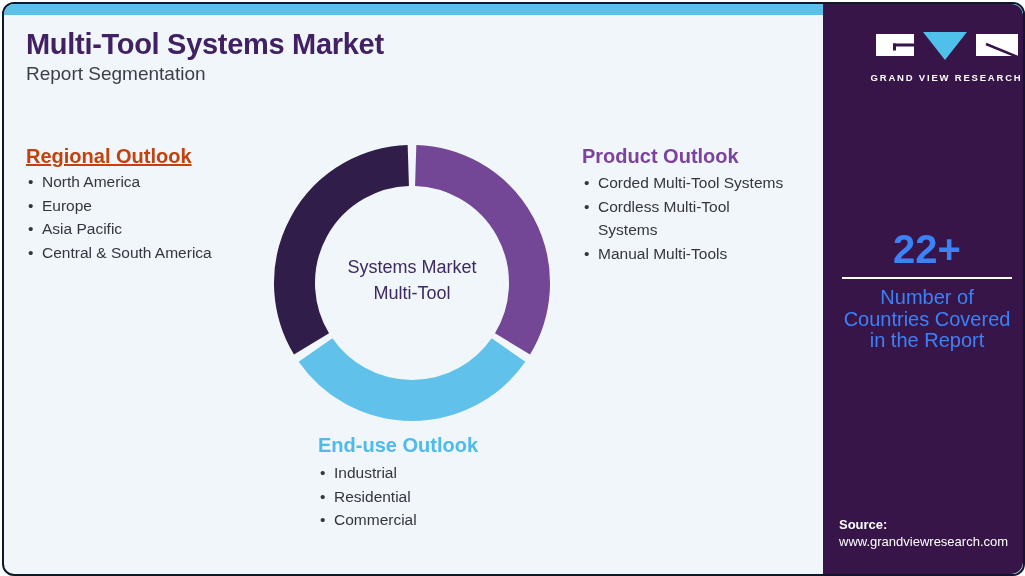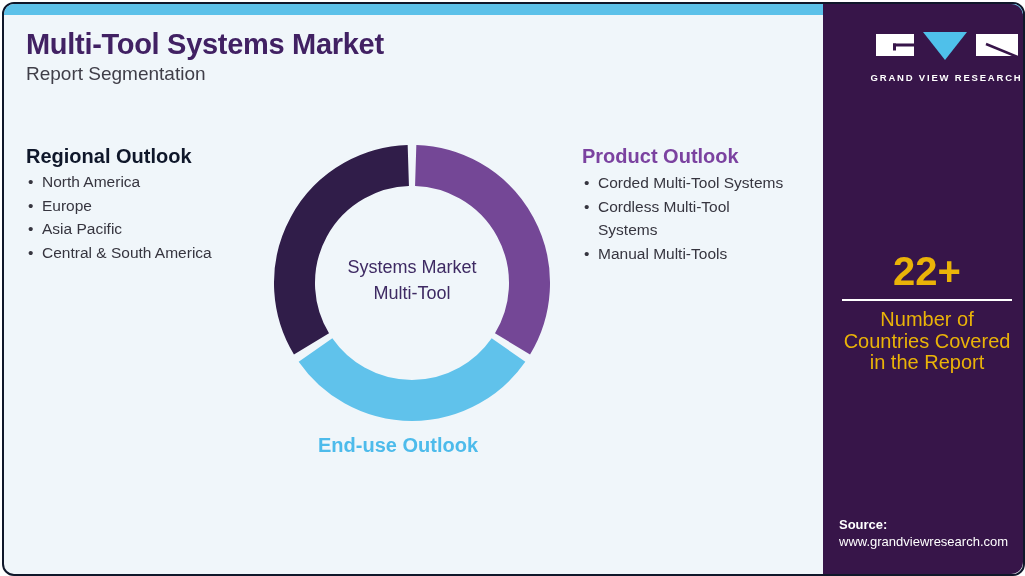--- a/index.html
+++ b/index.html
@@ -19,53 +19,58 @@
   #regional-heading{left:22px;top:141px;}
   #enduse-heading{left:314px;top:430px;}
   #enduse-list{left:314px;top:457px;width:200px;}
   #donut-svg{position:absolute;left:268px;top:139px;}
   .donut-center-label{position:absolute;left:308px;top:250px;width:200px;text-align:center;
     font-size:18px;line-height:26px;}
   
   .sidebar{position:absolute;top:0;right:0;bottom:0;width:200px;border-radius:0 12px 12px 0;z-index:5;}
   .logo{position:absolute;left:0;right:0;top:26px;text-align:center;padding-left:47px;}
   .logo-brand{margin-top:4px;font-size:9.5px;font-weight:bold;letter-spacing:1.8px;color:#ffffff;}
-  .stat{position:absolute;left:0;right:0;top:246px;text-align:center;color:#eab308;margin-left:8px;}
+  .stat{position:absolute;left:0;right:0;top:224px;text-align:center;color:#3b82f6;margin-left:8px;}
   .stat-value{font-size:40px;font-weight:bold;line-height:42px;}
   .stat-rule{width:170px;border:none;border-top:2px solid #ffffff;margin:7px auto 8px auto;}
   .stat-label{font-size:20px;line-height:21.5px;padding:0 12px;}
   .source{position:absolute;left:16px;bottom:24px;color:#ffffff;font-size:13px;line-height:17px;text-align:left;margin-top:47px;}
   .source-label{font-weight:bold;}
 </style>
 </head>
 <body>
 
 <div class="card" style="background: rgb(240, 246, 250);">
 
   <div class="topbar" style="background: rgb(92, 193, 233);"></div>
 
   <div class="title" style="color: rgb(65, 33, 99);">Multi-Tool Systems Market</div>
   <div class="subtitle" style="color: rgb(63, 62, 72);">Report Segmentation</div>
 
-  <div class="section-heading" id="regional-heading" style="color: #0f172a;">Regional Outlook</div>
+  <div class="section-heading" id="regional-heading" style="color: #c2410c; text-decoration: underline;">Regional Outlook</div>
   <ul class="bullet-list" id="regional-list">
       <li>North America</li>
       <li>Europe</li>
       <li>Asia Pacific</li>
       <li>Central &amp; South America</li>
     </ul>
 
   <div class="section-heading" id="product-heading" style="color: rgb(123, 66, 160);">Product Outlook</div>
   <ul class="bullet-list" id="product-list">
       <li>Corded Multi-Tool Systems</li>
       <li>Cordless Multi-Tool Systems</li>
       <li>Manual Multi-Tools</li>
     </ul>
 
   <div class="section-heading" id="enduse-heading" style="color: rgb(77, 187, 235);">End-use Outlook</div>
+  <ul class="bullet-list" id="enduse-list">
+      <li>Industrial</li>
+      <li>Residential</li>
+      <li>Commercial</li>
+    </ul>
 
   <svg id="donut-svg" width="280" height="280" viewBox="0 0 280 280">
       <path d="M 143.69 22.56 A 117.5 117.5 0 0 1 240.51 200.87" fill="none" stroke="#744796" stroke-width="41"></path>
       <path d="M 236.49 207.06 A 117.5 117.5 0 0 1 43.51 207.06" fill="none" stroke="#60C2EB" stroke-width="41"></path>
       <path d="M 39.49 200.87 A 117.5 117.5 0 0 1 136.31 22.56" fill="none" stroke="#301D49" stroke-width="41"></path>
     </svg>
   <div class="donut-center-label" style="color: rgb(62, 42, 99);">
     <div>Systems Market</div>
     <div>Multi-Tool</div>
   </div>

